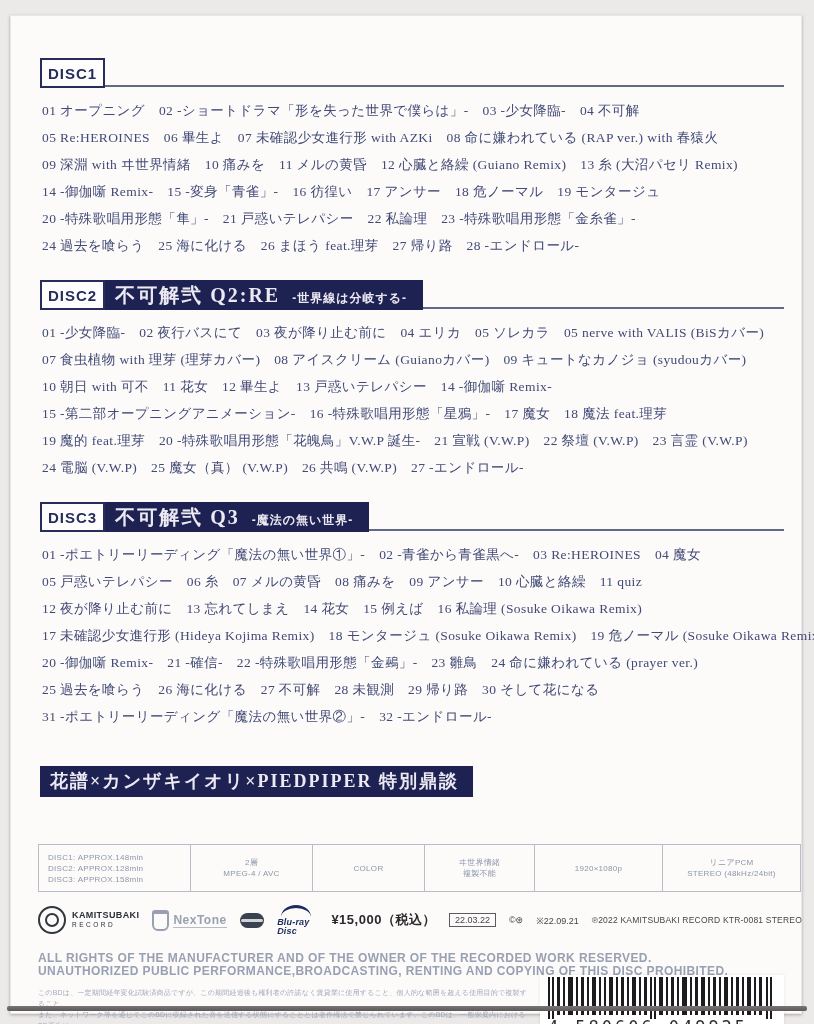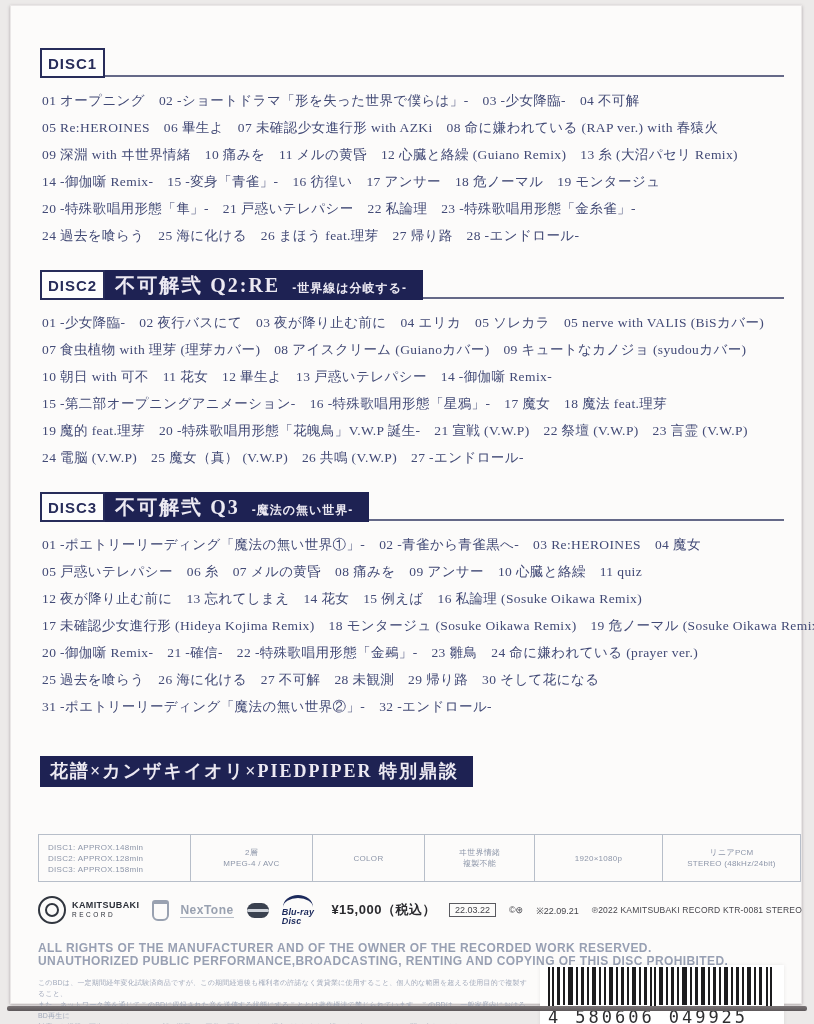--- a/index.html
+++ b/index.html
@@ -3,21 +3,21 @@
 <meta charset="utf-8">
 <style>
   html,body{margin:0;padding:0;}
   body{
     width:814px;height:1024px;position:relative;overflow:hidden;
     background:#eceae9;
     font-family:"Liberation Sans",sans-serif;
     -webkit-font-smoothing:antialiased;
   }
   .cover{
-    position:absolute;left:10px;top:5px;width:792px;height:999px;
+    position:absolute;left:10px;top:15px;width:792px;height:999px;
     background:#fcfbfa;
     box-shadow:0 1px 3px rgba(60,50,55,.35), inset 0 0 0 1px rgba(180,170,175,.25);
   }
   .edge-bottom{
     position:absolute;left:7px;top:1006px;width:800px;height:5px;
     background:linear-gradient(#7a7476,#5d585a);border-radius:2px;
   }
   
   .disc-section{margin:0 18px 21px 30px;}
   .disc-section.first{padding-top:43px;}
@@ -67,21 +67,21 @@
   }
   .kt-circle::after{
     content:"";position:absolute;left:5px;top:5px;width:10px;height:10px;
     border-radius:50%;border:2px solid #31363f;
   }
   .kt-text{display:flex;flex-direction:column;line-height:9px;color:#2b2f38;}
   .kt-text .l1{font-size:9px;font-weight:bold;letter-spacing:.4px;}
   .kt-text .l2{font-size:6.5px;letter-spacing:2.5px;}
   .nx-logo{display:flex;align-items:center;gap:4px;color:#99a1b0;}
   .nx-mark{width:13px;height:15px;border:2px solid #99a1b0;border-radius:3px 3px 6px 6px;border-top-width:4px;}
-  .nx-word{font-size:12px;font-weight:bold;letter-spacing:.5px;border-bottom:1px solid #b6bcc7;margin-left:7px;}
+  .nx-word{font-size:12px;font-weight:bold;letter-spacing:.5px;border-bottom:1px solid #b6bcc7;}
   .oval-logo{width:36px;height:15px;background:#3a414f;border-radius:8px;display:flex;align-items:center;justify-content:center;}
   .oval-logo i{display:block;width:22px;height:3px;background:#cfd3da;border-radius:2px;}
   .bd-logo{display:flex;flex-direction:column;align-items:center;line-height:9px;color:#1c2a5c;}
   .bd-arc{width:30px;height:9px;border-top:3px solid #1c2a5c;border-radius:50% 50% 0 0/100% 100% 0 0;margin-bottom:1px;}
   .bd-word{font-size:9px;font-weight:bold;font-style:italic;letter-spacing:.2px;}
   .price{font-size:13px;font-weight:bold;color:#2a2a2e;letter-spacing:.5px;margin-left:4px;white-space:nowrap;}
   .date-box{border:1px solid #5a5a60;color:#45454b;font-size:9px;padding:1px 5px;white-space:nowrap;}
   .marks,.sub-date{font-size:9px;color:#45454b;white-space:nowrap;}
   .copyright{font-size:8.5px;color:#45454b;letter-spacing:.2px;white-space:nowrap;}
   

